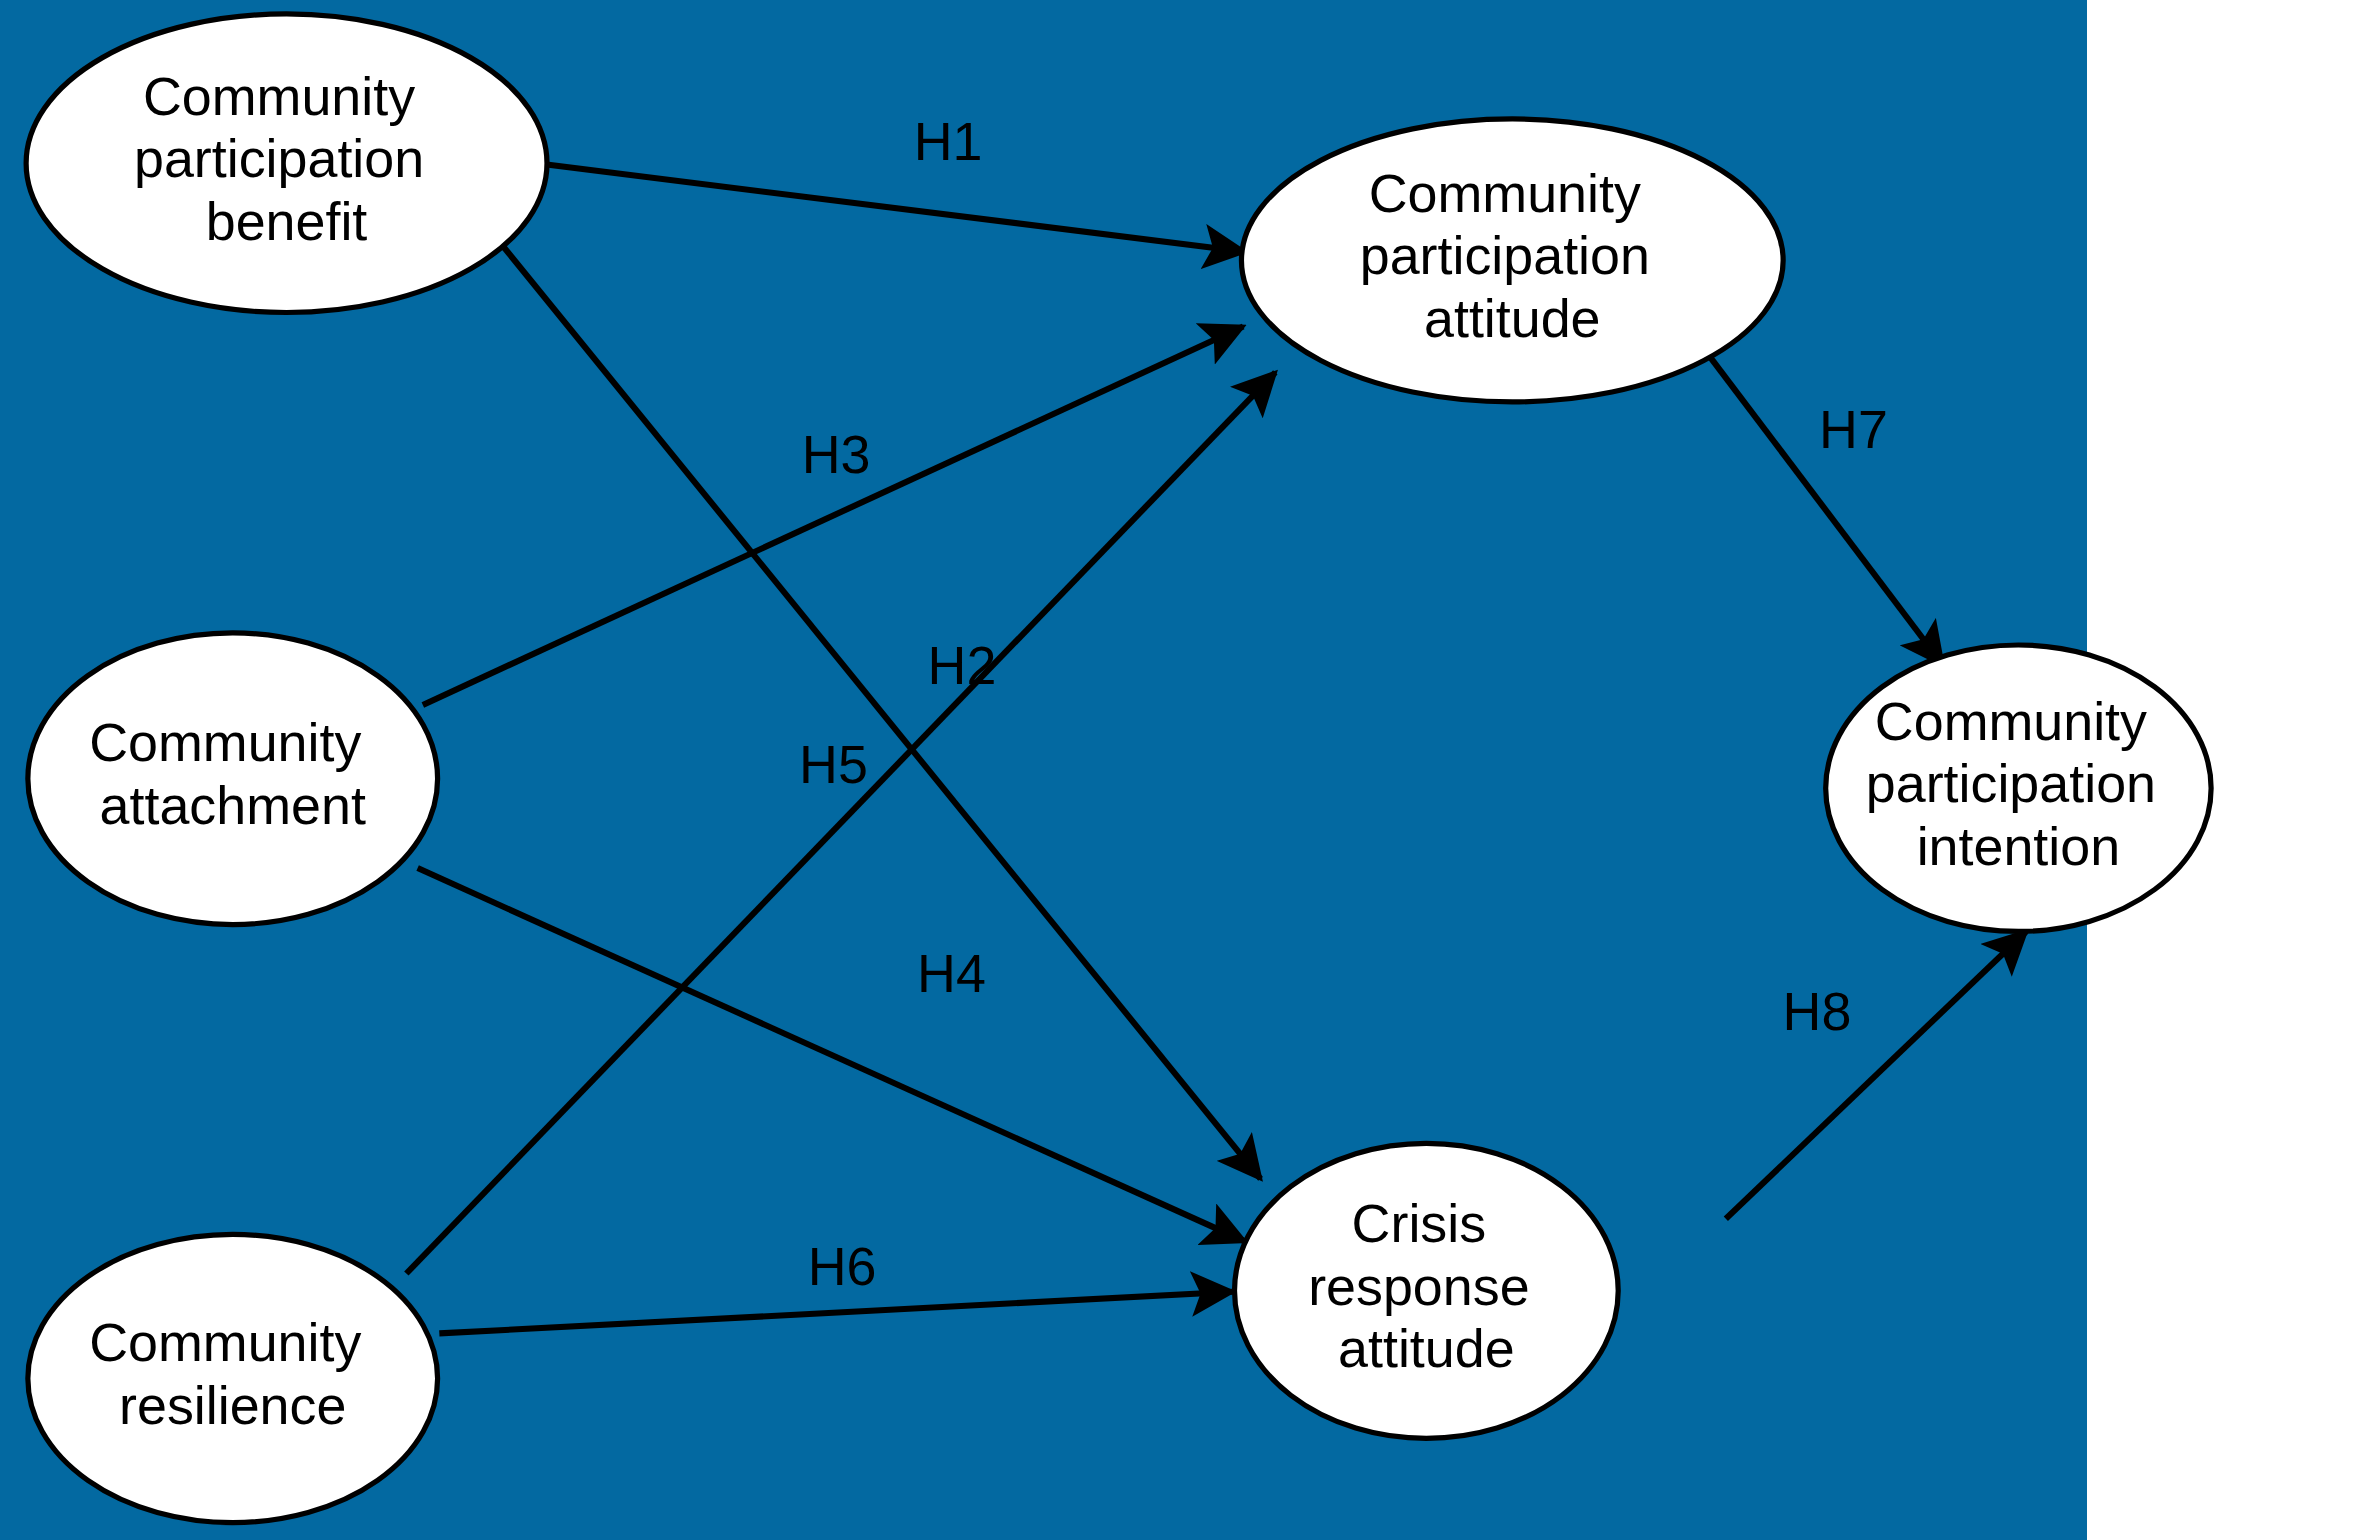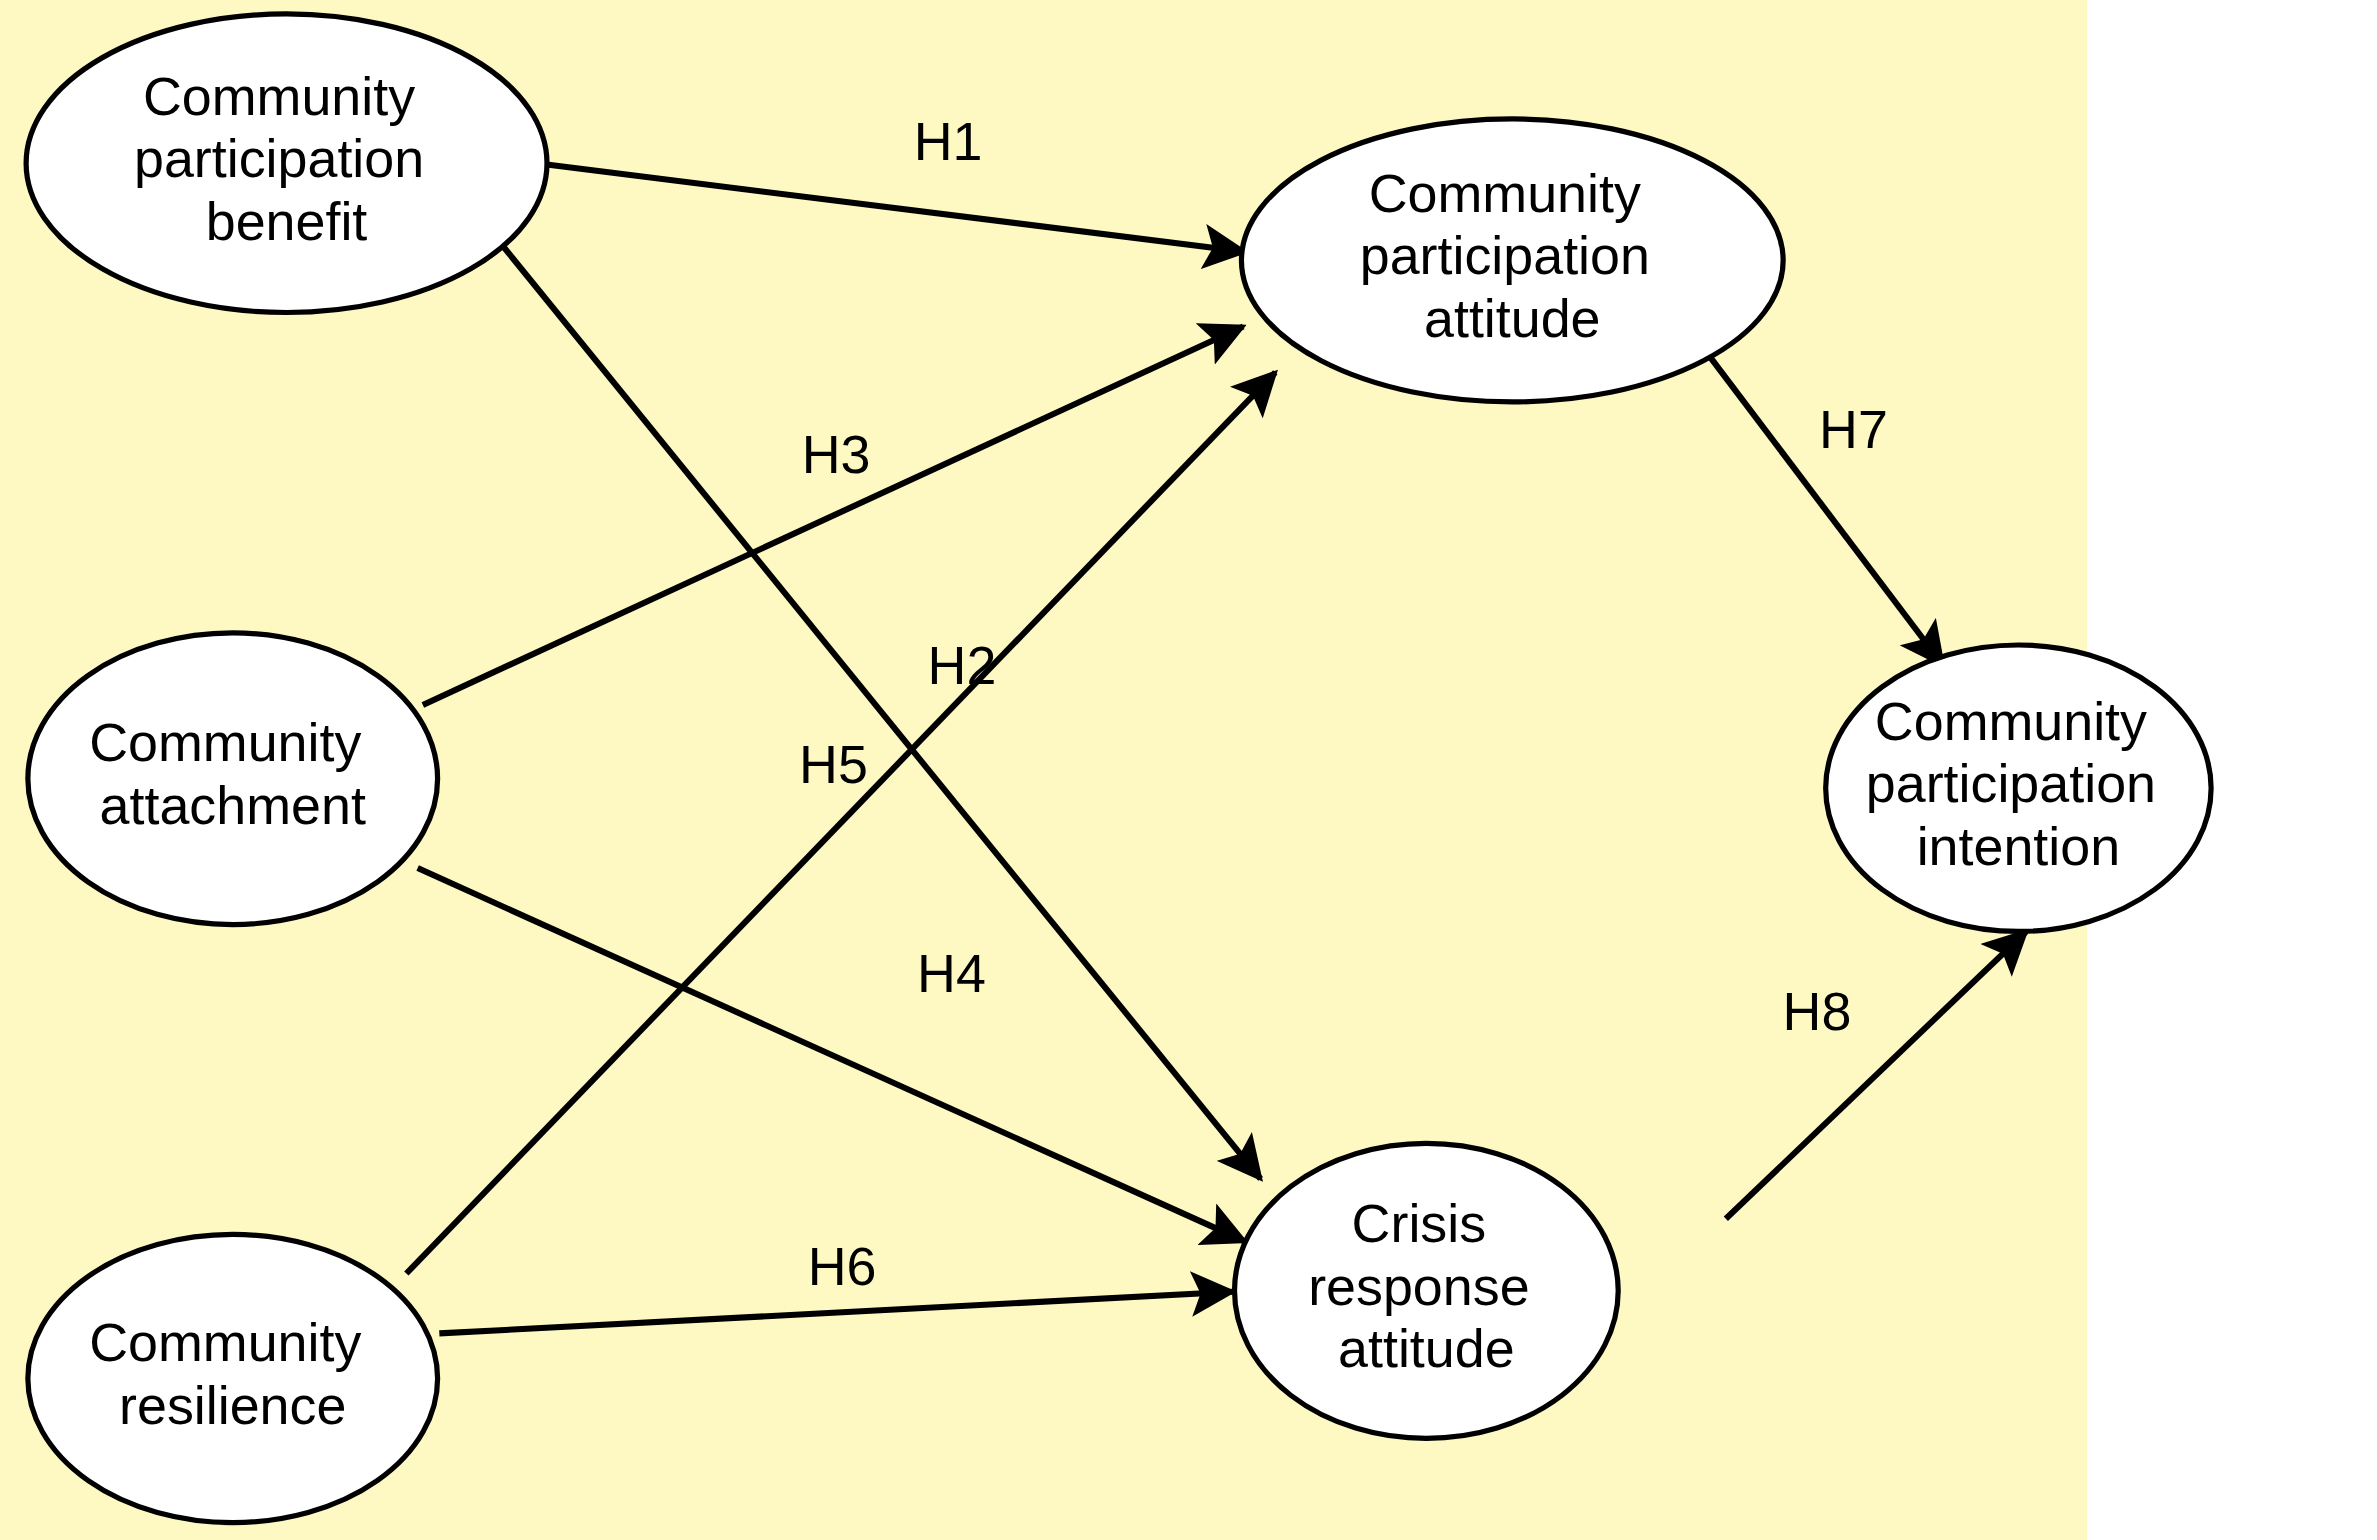--- a/index.html
+++ b/index.html
@@ -10,21 +10,21 @@
   body {
     width: 2377px;
     height: 1540px;
     font-family: "Liberation Sans", sans-serif;
     overflow: hidden;
   }
   #diagram-root {
     position: relative;
     width: 2087px;
     height: 1540px;
-    background: #fef9c3;
+    background: #0369a1;
   }
   svg#model-svg {
     display: block;
     width: 2377px;
     height: 1540px;
   }
   .node-ellipse {
     fill: #ffffff;
     stroke: #000000;
     stroke-width: 6;

